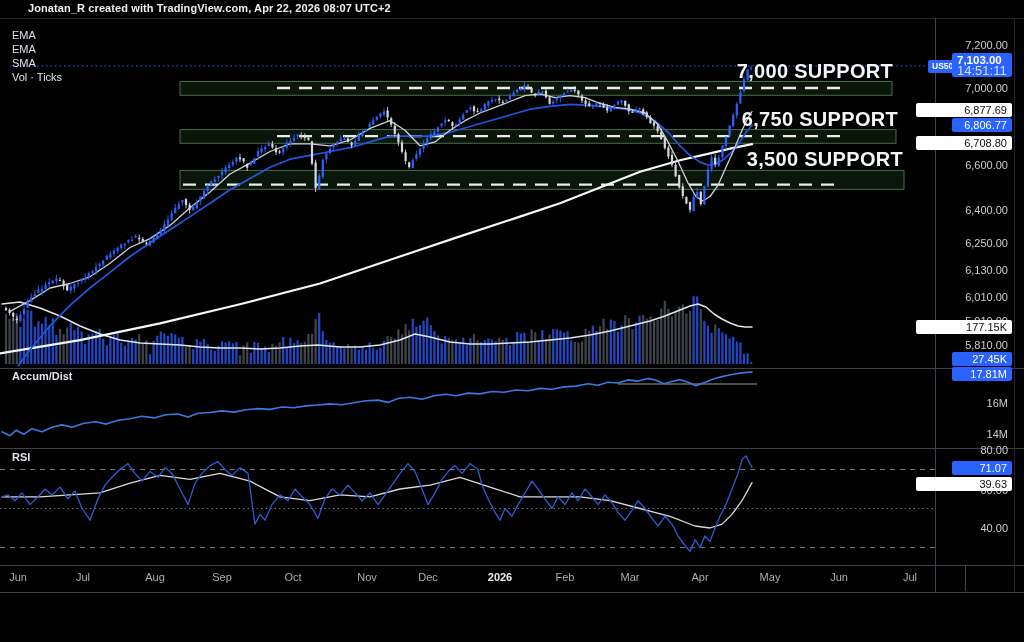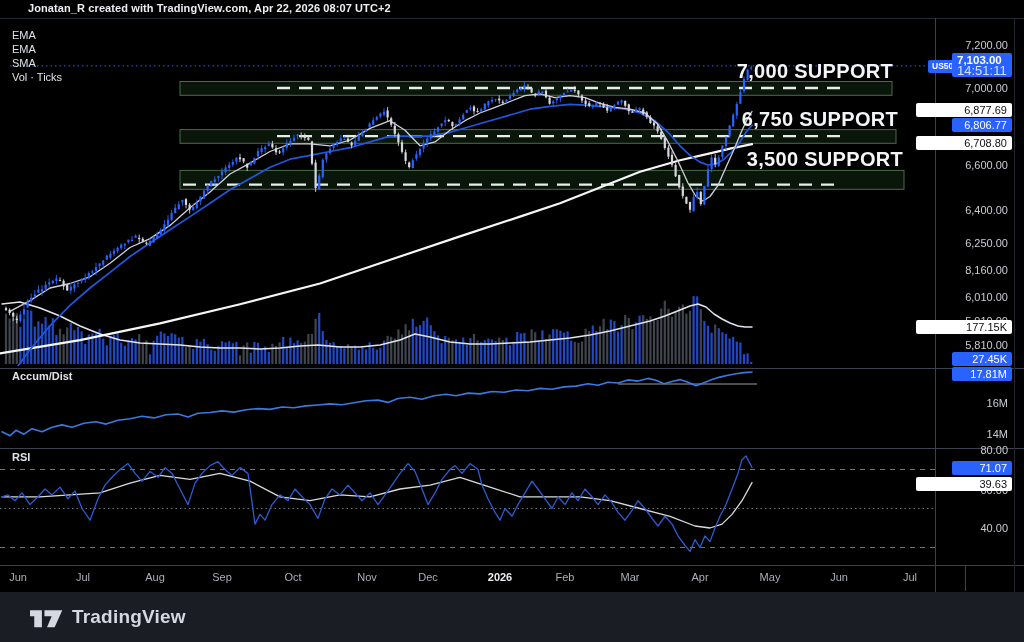--- a/index.html
+++ b/index.html
@@ -717,21 +717,21 @@
       <div class="support-label" style="right:131px;top:60px">7,000 SUPPORT</div>
       <div class="support-label" style="right:126px;top:108px">6,750 SUPPORT</div>
       <div class="support-label" style="right:121px;top:148px">3,500 SUPPORT</div>
     </div>
   <div id="axis-layer">
       <div class="axis-label" style="top:39px">7,200.00</div>
       <div class="axis-label" style="top:82px">7,000.00</div>
       <div class="axis-label" style="top:159px">6,600.00</div>
       <div class="axis-label" style="top:204px">6,400.00</div>
       <div class="axis-label" style="top:237px">6,250.00</div>
-      <div class="axis-label" style="top:264px">8,160.00</div>
+      <div class="axis-label" style="top:264px">6,130.00</div>
       <div class="axis-label" style="top:291px">6,010.00</div>
       <div class="axis-label" style="top:315px">5,910.00</div>
       <div class="axis-label" style="top:339px">5,810.00</div>
       <div class="axis-label" style="top:397px">16M</div>
       <div class="axis-label" style="top:428px">14M</div>
       <div class="axis-label" style="top:444px">80.00</div>
       <div class="axis-label" style="top:484px">60.00</div>
       <div class="axis-label" style="top:522px">40.00</div>
       <div class="badge white" style="top:103px">6,877.69</div>
       <div class="badge blue" style="top:118px">6,806.77</div>
@@ -758,22 +758,13 @@
       <div class="month" style="left:839px">Jun</div>
       <div class="month" style="left:910px">Jul</div>
     </div>
 
   <div class="sym-badge">US500</div>
   <div class="price-badge">
     <div class="pb-price">7,103.00</div>
     <div class="pb-time">14:51:11</div>
   </div>
 
-  <div id="footer">
-    <div id="brand">
-      <svg width="34" height="28" viewBox="0 0 40 30">
-        <polygon points="0,7 14,7 14,27 5,27 5,14 0,14" fill="#d4d8e0"></polygon>
-        <polygon points="17,7 38,7 29,27 20,27 25.5,14 17,14" fill="#d4d8e0"></polygon>
-      </svg>
-      <span id="brand-text">TradingView</span>
-    </div>
-  </div>
 </div>
 
 </body></html>

